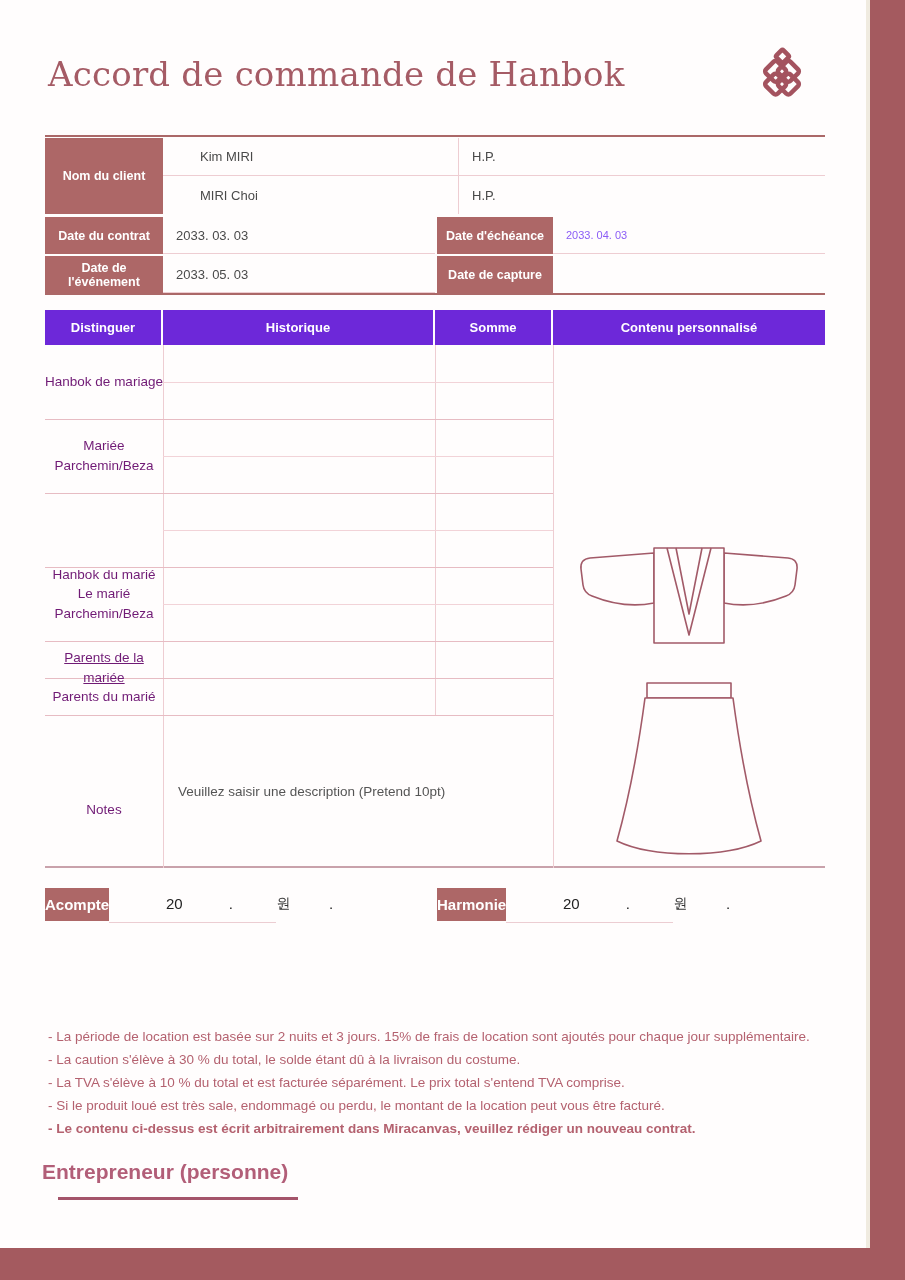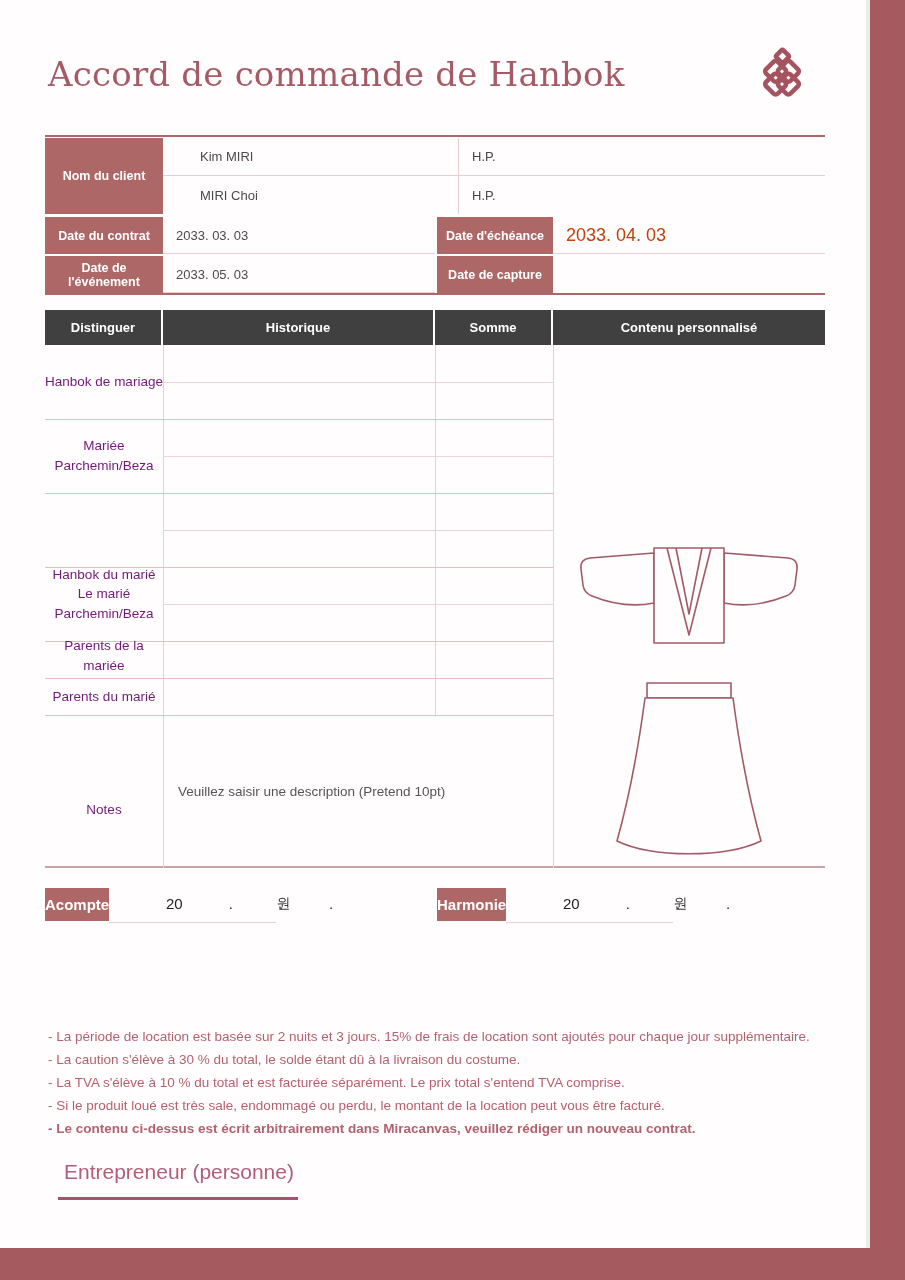--- a/index.html
+++ b/index.html
@@ -28,26 +28,26 @@
   .ct-sub { display:flex; height:38px; border-bottom:1px solid #eecdd2;padding-left:24px; }
   .ct-name { width:272px; display:flex; align-items:center; padding-left:13px;
              font-size:13px; color:#4a4a4a; border-right:1px solid #eecdd2; }
   .ct-hp { flex:1; display:flex; align-items:center; padding-left:13px; font-size:13px; color:#4a4a4a; }
   .ct-rowB { display:flex; height:37px; margin-top:2px; }
   .ct-rowB .lab1 { width:118px; }
   .ct-rowB .val1 { width:272px; display:flex; align-items:center; padding-left:13px;
                    font-size:13px; color:#4a4a4a; border-bottom:1px solid #eecdd2; }
   .ct-rowB .lab2 { width:116px; margin-left:2px; }
   .ct-rowB .val2 { flex:1; display:flex; align-items:center; padding-left:13px;
-                   font-size:18px; color:#c2410c; border-bottom:1px solid #eecdd2; }
+                   font-size:11px; color:#8b5cf6; border-bottom:1px solid #eecdd2; }
 
   
   .mt { position:absolute; left:45px; top:310px; width:780px; }
   .mt-head { display:flex; height:35px; }
-  .mt-head > div { background:#404040; color:#fff; font-weight:bold; font-size:13px;
+  .mt-head > div { background:#6d28d9; color:#fff; font-weight:bold; font-size:13px;
                    display:flex; align-items:center; justify-content:center; border-right:2px solid #fffdfd; }
   .mt-head > div:last-child { border-right:none; }
   .mh1 { width:118px; } .mh2 { width:272px; } .mh3 { width:118px; } .mh4 { flex:1; }
   .mt-body { position:relative; height:523px; border-bottom:2px solid #c9a2ab; }
   .vline { position:absolute; width:1px; background:#eecdd2; top:0; }
   .hmid  { position:absolute; left:118px; width:390px; height:1px; background:#f2d3d8; }
   .hgrp  { position:absolute; left:0; width:508px; height:1px; background:#e7bcc3; }
   .dlab  { position:absolute; left:0; width:118px; display:flex; flex-direction:column;
            align-items:center; justify-content:center; font-size:13.5px; color:#701a75;
            line-height:20px; text-align:center; }
@@ -70,21 +70,21 @@
   .pay-won { height:39px; display:flex; align-items:center; justify-content:center;
              font-size:14px; color:#333; }
   .pay-bot { height:3px; background:#9c5558; }
 
   
   .terms { position:absolute; left:48px; top:1030px; width:810px; }
   .terms p { font-size:13.5px; line-height:14px; margin-bottom:9px; color:#b4616f; }
   .terms p.strong { font-weight:bold; }
 
   
-  .foot-head { position:absolute; left:64px; top:1160px; font-size:21px; font-weight:normal; color:#b25e78; }
+  .foot-head { position:absolute; left:42px; top:1160px; font-size:21px; font-weight:bold; color:#b25e78; }
   .foot-line { position:absolute; left:58px; top:1197px; width:240px; height:3px; background:#a4546a; }
 </style>
 </head>
 <body>
 
 <div class="page">
 
   <div class="cream-line"></div>
   <div class="bottom-bar"></div>
   <div class="right-bar"></div>
@@ -160,21 +160,21 @@
         <span>Mariée</span>
         <span>Parchemin/Beza</span>
       </div>
       <div class="dlab" style="top:148px;height:74px;margin-top:45px;">
         <span>Hanbok du marié</span>
       </div>
       <div class="dlab" style="top:222px;height:74px;">
         <span>Le marié</span>
         <span>Parchemin/Beza</span>
       </div>
-      <div class="dlab" style="top:292px;height:37px;">
+      <div class="dlab" style="top:304px;height:37px;text-decoration:underline;">
         <span>Parents de la mariée</span>
       </div>
       <div class="dlab" style="top:333px;height:37px;">
         <span>Parents du marié</span>
       </div>
       <div class="dlab" style="top:370px;height:189px;">
         <span>Notes</span>
       </div>
 
       <div class="fcell" style="left:119px;top:0;width:271px;"></div>

